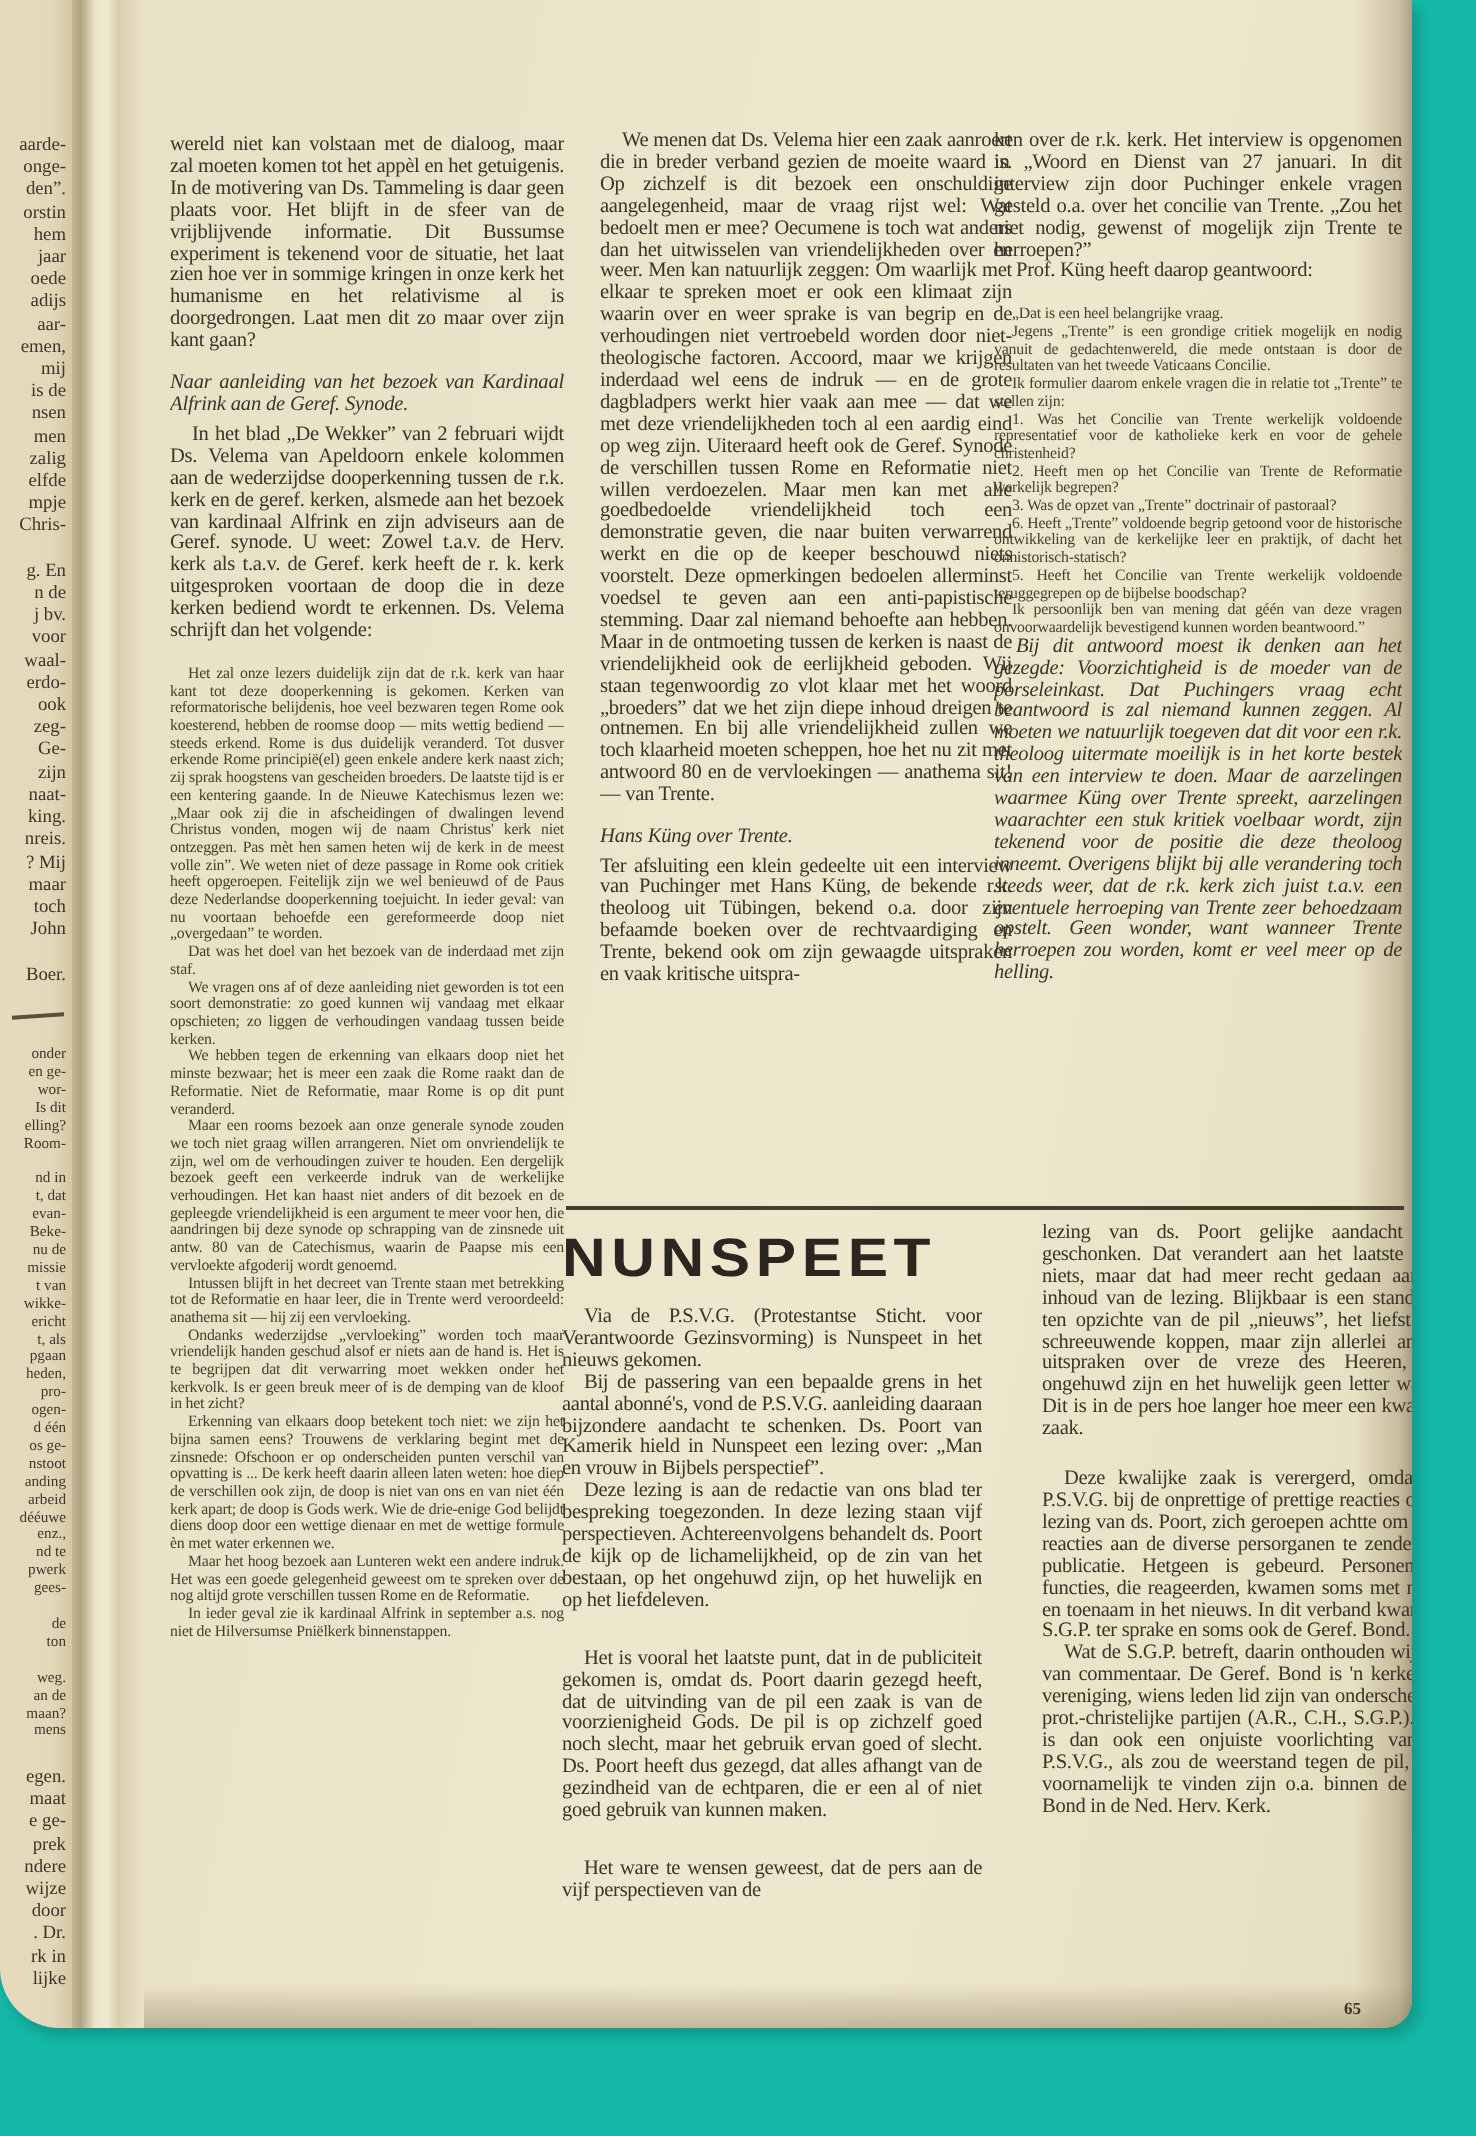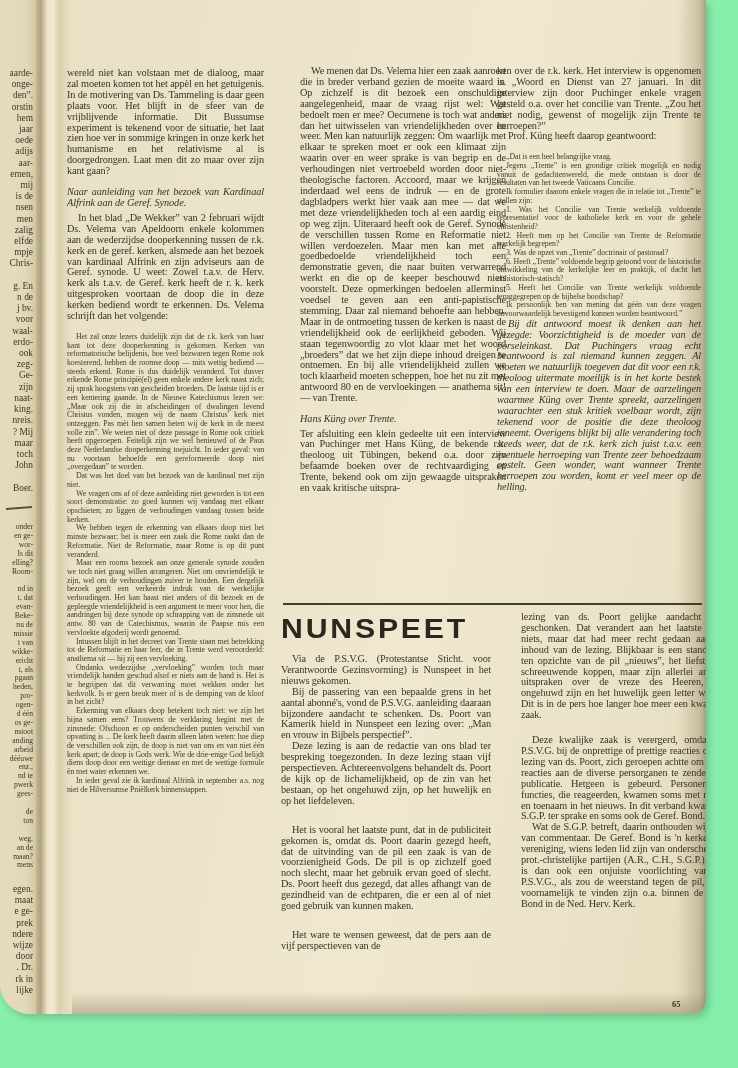--- a/index.html
+++ b/index.html
@@ -1,18 +1,18 @@
 <!DOCTYPE html>
 <html><head>
 <meta charset="utf-8">
 <style>
   html,body{margin:0;padding:0;background:#ffffff;}
   body{width:738px;height:1068px;position:relative;overflow:hidden;
        font-family:"Liberation Serif","DejaVu Serif",serif;}
-  .photo{position:absolute;inset:0;background:#86efac;}
+  .photo{position:absolute;inset:0;background:#14b8a6;}
 
   .book{position:absolute;left:0;top:0;width:706px;height:1014px;
         border-radius:0 0 14px 30px;overflow:hidden;
         box-shadow:3px 4px 7px rgba(0,0,0,.18);}
 
   
   .left-page{position:absolute;left:0;top:0;width:36px;height:100%;
              background:linear-gradient(90deg,#e6dcbd 0%,#e3d9ba 70%,#d3c7a4 100%);}
   .frag{position:absolute;right:3px;text-align:right;color:#3c362a;
         white-space:pre-line;width:33px;}
@@ -152,32 +152,33 @@
 door
 . Dr.
 rk in
 lijke</div>
     </div>
 
     <div class="gutter"></div>
 
     <div class="main-page"></div>
 
-    <div class="col" style="left:67px;top:68px;width:197px;height:925px">
+    <div class="col" style="left:85px;top:68px;width:197px;height:925px">
         <p class="blk-p">wereld niet kan volstaan met de dialoog, maar zal moeten komen tot het appèl en het getuigenis. In de motivering van Ds. Tammeling is daar geen plaats voor. Het blijft in de sfeer van de vrijblijvende informatie. Dit Bussumse experiment is tekenend voor de situatie, het laat zien hoe ver in sommige kringen in onze kerk het humanisme en het relativisme al is doorgedrongen. Laat men dit zo maar over zijn kant gaan?</p>
         <p class="blk-hi">Naar aanleiding van het bezoek van Kardinaal Alfrink aan de Geref. Synode.</p>
         <p class="blk-pi">In het blad „De Wekker” van 2 februari wijdt Ds. Velema van Apeldoorn enkele kolommen aan de wederzijdse dooperkenning tussen de r.k. kerk en de geref. kerken, alsmede aan het bezoek van kardinaal Alfrink en zijn adviseurs aan de Geref. synode. U weet: Zowel t.a.v. de Herv. kerk als t.a.v. de Geref. kerk heeft de r. k. kerk uitgesproken voortaan de doop die in deze kerken bediend wordt te erkennen. Ds. Velema schrijft dan het volgende:</p>
         <p class="blk-sm">Het zal onze lezers duidelijk zijn dat de r.k. kerk van haar kant tot deze dooperkenning is gekomen. Kerken van reformatorische belijdenis, hoe veel bezwaren tegen Rome ook koesterend, hebben de roomse doop — mits wettig bediend — steeds erkend. Rome is dus duidelijk veranderd. Tot dusver erkende Rome principië(el) geen enkele andere kerk naast zich; zij sprak hoogstens van gescheiden broeders. De laatste tijd is er een kentering gaande. In de Nieuwe Katechismus lezen we: „Maar ook zij die in afscheidingen of dwalingen levend Christus vonden, mogen wij de naam Christus' kerk niet ontzeggen. Pas mèt hen samen heten wij de kerk in de meest volle zin”. We weten niet of deze passage in Rome ook critiek heeft opgeroepen. Feitelijk zijn we wel benieuwd of de Paus deze Nederlandse dooperkenning toejuicht. In ieder geval: van nu voortaan behoefde een gereformeerde doop niet „overgedaan” te worden.</p>
-        <p class="blk-sm">Dat was het doel van het bezoek van de kardinaal met zijn niet.</p>
+        <p class="blk-sm">Dat was het doel van het bezoek van de inderdaad met zijn staf.</p>
         <p class="blk-sm">We vragen ons af of deze aanleiding niet geworden is tot een soort demonstratie: zo goed kunnen wij vandaag met elkaar opschieten; zo liggen de verhoudingen vandaag tussen beide kerken.</p>
         <p class="blk-sm">We hebben tegen de erkenning van elkaars doop niet het minste bezwaar; het is meer een zaak die Rome raakt dan de Reformatie. Niet de Reformatie, maar Rome is op dit punt veranderd.</p>
         <p class="blk-sm">Maar een rooms bezoek aan onze generale synode zouden we toch niet graag willen arrangeren. Niet om onvriendelijk te zijn, wel om de verhoudingen zuiver te houden. Een dergelijk bezoek geeft een verkeerde indruk van de werkelijke verhoudingen. Het kan haast niet anders of dit bezoek en de gepleegde vriendelijkheid is een argument te meer voor hen, die aandringen bij deze synode op schrapping van de zinsnede uit antw. 80 van de Catechismus, waarin de Paapse mis een vervloekte afgoderij wordt genoemd.</p>
         <p class="blk-sm">Intussen blijft in het decreet van Trente staan met betrekking tot de Reformatie en haar leer, die in Trente werd veroordeeld: anathema sit — hij zij een vervloeking.</p>
         <p class="blk-sm">Ondanks wederzijdse „vervloeking” worden toch maar vriendelijk handen geschud alsof er niets aan de hand is. Het is te begrijpen dat dit verwarring moet wekken onder het kerkvolk. Is er geen breuk meer of is de demping van de kloof in het zicht?</p>
         <p class="blk-sm">Erkenning van elkaars doop betekent toch niet: we zijn het bijna samen eens? Trouwens de verklaring begint met de zinsnede: Ofschoon er op onderscheiden punten verschil van opvatting is ... De kerk heeft daarin alleen laten weten: hoe diep de verschillen ook zijn, de doop is niet van ons en van niet één kerk apart; de doop is Gods werk. Wie de drie-enige God belijdt diens doop door een wettige dienaar en met de wettige formule èn met water erkennen we.</p>
+        <p class="blk-sm">Maar het hoog bezoek aan Lunteren wekt een andere indruk. Het was een goede gelegenheid geweest om te spreken over de nog altijd grote verschillen tussen Rome en de Reformatie.</p>
         <p class="blk-sm">In ieder geval zie ik kardinaal Alfrink in september a.s. nog niet de Hilversumse Pniëlkerk binnenstappen.</p>
       </div>
 
     <div class="col" style="left:300px;top:66px;width:206px;height:534px">
         <p class="blk-pi">We menen dat Ds. Velema hier een zaak aanroert die in breder verband gezien de moeite waard is. Op zichzelf is dit bezoek een onschuldige aangelegenheid, maar de vraag rijst wel: Wat bedoelt men er mee? Oecumene is toch wat anders dan het uitwisselen van vriendelijkheden over en weer. Men kan natuurlijk zeggen: Om waarlijk met elkaar te spreken moet er ook een klimaat zijn waarin over en weer sprake is van begrip en de verhoudingen niet vertroebeld worden door niet-theologische factoren. Accoord, maar we krijgen inderdaad wel eens de indruk — en de grote dagbladpers werkt hier vaak aan mee — dat we met deze vriendelijkheden toch al een aardig eind op weg zijn. Uiteraard heeft ook de Geref. Synode de verschillen tussen Rome en Reformatie niet willen verdoezelen. Maar men kan met alle goedbedoelde vriendelijkheid toch een demonstratie geven, die naar buiten verwarrend werkt en die op de keeper beschouwd niets voorstelt. Deze opmerkingen bedoelen allerminst voedsel te geven aan een anti-papistische stemming. Daar zal niemand behoefte aan hebben. Maar in de ontmoeting tussen de kerken is naast de vriendelijkheid ook de eerlijkheid geboden. Wij staan tegenwoordig zo vlot klaar met het woord „broeders” dat we het zijn diepe inhoud dreigen te ontnemen. En bij alle vriendelijkheid zullen we toch klaarheid moeten scheppen, hoe het nu zit met antwoord 80 en de vervloekingen — anathema sit! — van Trente.</p>
         <p class="blk-hi">Hans Küng over Trente.</p>
         <p class="blk-p">Ter afsluiting een klein gedeelte uit een interview van Puchinger met Hans Küng, de bekende r.k. theoloog uit Tübingen, bekend o.a. door zijn befaamde boeken over de rechtvaardiging en Trente, bekend ook om zijn gewaagde uitspraken en vaak kritische uitspra-</p>
       </div>
 
     <div class="col" style="left:497px;top:66px;width:204px;height:532px">

